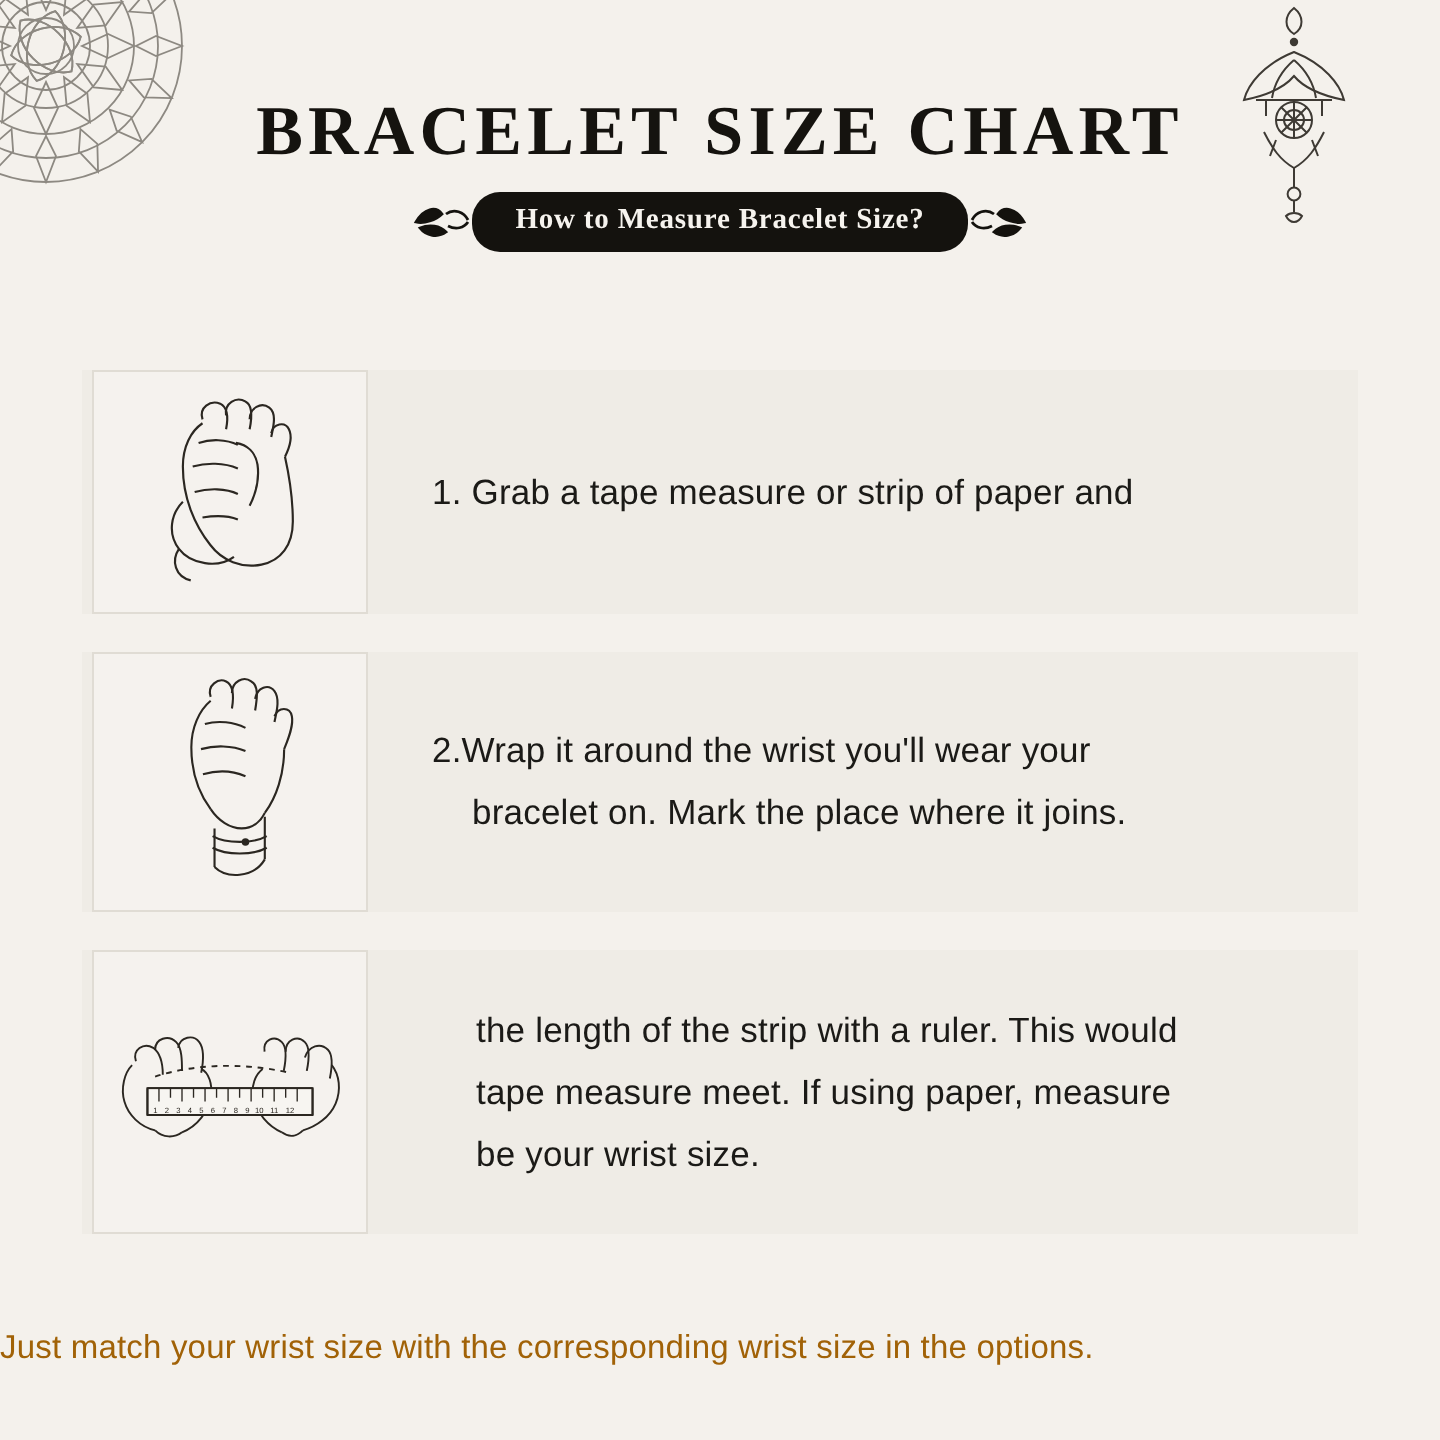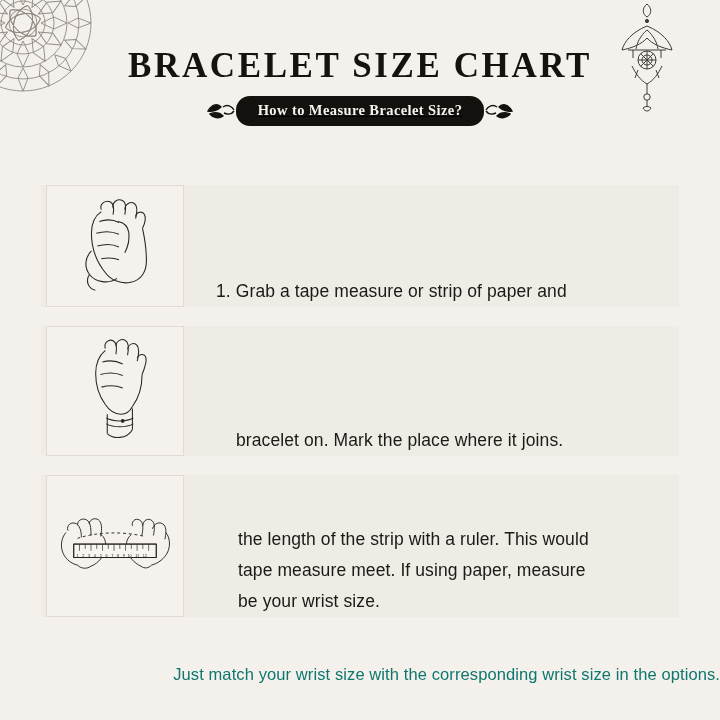--- a/index.html
+++ b/index.html
@@ -54,21 +54,20 @@
     margin: 0;
     line-height: 44px;
   }
 
   .sub-row {
     display: flex;
     align-items: center;
     justify-content: center;
     gap: 0;
     margin-top: 8px;
-    text-decoration: underline;
   }
   .flourish {
     width: 30px;
     height: 22px;
     flex: none;
   }
   .subtitle-pill {
     background: #14120e;
     color: #f6f3ee;
     border-radius: 14px;
@@ -83,21 +82,21 @@
   
   .steps {
     position: absolute;
     top: 185px;
     left: 0;
     width: 720px;
   }
   .step {
     position: relative;
     display: flex;
-    align-items: flex-end;
+    align-items: center;
     margin-bottom: 19px;
   }
   .step-band {
     position: absolute;
     left: 41px;
     right: 41px;
     top: 0;
     bottom: 0;
     background: #efece6;
   }
@@ -136,23 +135,23 @@
   .step.s1 { height: 122px; }
   .step.s2 { height: 130px; }
   .step.s3 { height: 142px; }
 
   
   .footer {
     position: absolute;
     left: 0;
     bottom: 36px;
     width: 720px;
-    text-align: right;
+    text-align: left;
     font-size: 16.5px;
-    color: #0f766e;
+    color: #a16207;
     letter-spacing: 0.1px;
   }
 </style>
 </head>
 <body>
 
 <svg class="mandala-corner" viewBox="0 0 150 150">
   <g stroke="#3a352c" stroke-width="0.9" fill="none">
     <circle cx="75" cy="75" r="14"></circle>
     <circle cx="75" cy="75" r="22"></circle>
@@ -293,20 +292,21 @@
           <path d="M52 84 L52 104 M78 78 L78 100"></path>
           <path d="M52 104 C58 110 72 110 78 100"></path>
           <path d="M51 88 C58 92 72 92 79 88"></path>
           <path d="M51 94 C58 98 72 98 79 94"></path>
           <circle cx="68" cy="91" r="1.4" fill="#2b2721"></circle>
         </g>
       </svg>
     </div>
     <div class="step-text">
       <span>
+        <span>2.Wrap it around the wrist you'll wear your</span>
         <span class="indent" style="padding-left:20px">bracelet on. Mark the place where it joins.</span>
       </span>
     </div>
   </div>
 
   <div class="step s3">
     <div class="step-band"></div>
     <div class="thumb">
       <svg viewBox="0 0 130 100" width="126" height="96">
         <g stroke="#2b2721" stroke-width="1" fill="none">

